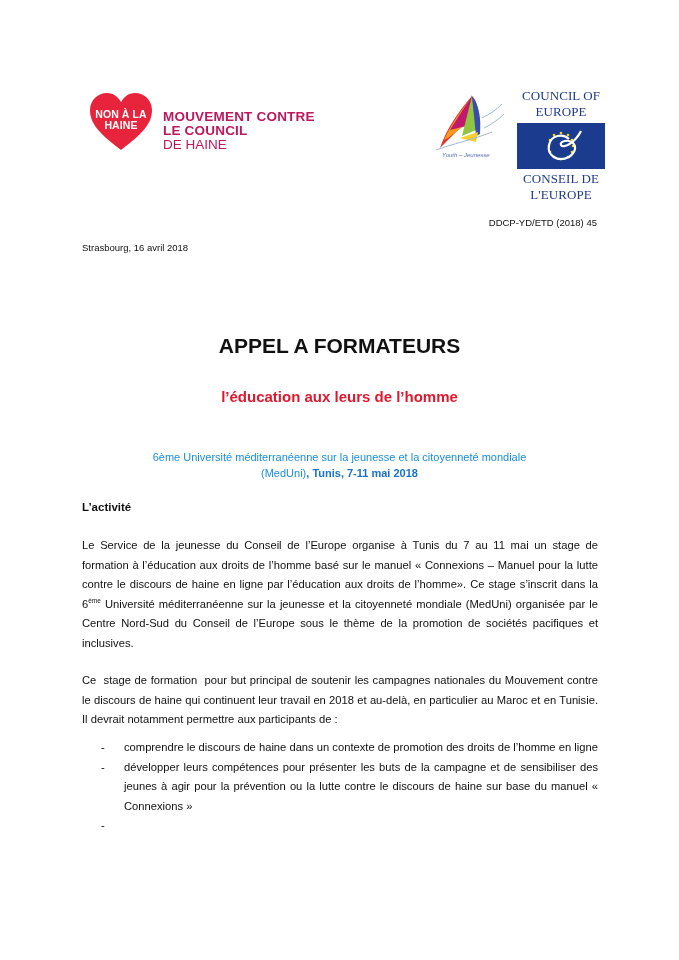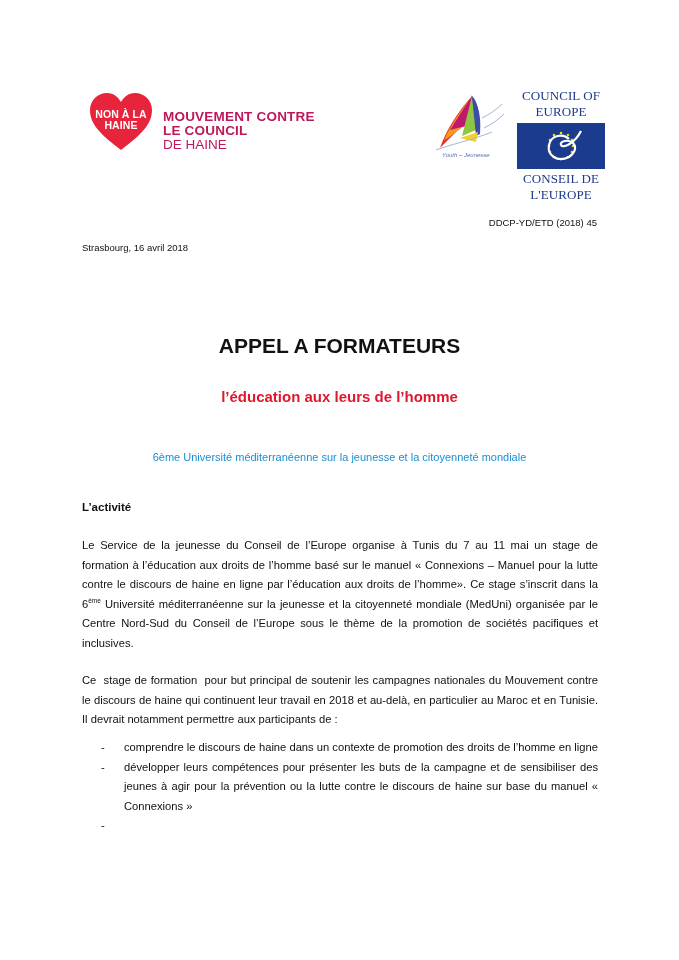--- a/index.html
+++ b/index.html
@@ -112,20 +112,21 @@
 <div class="abs meta meta-right">DDCP-YD/ETD (2018) 45</div>
 
 <div class="abs title">APPEL A FORMATEURS</div>
 
 <div class="abs subtitle">
   <div>l’éducation aux leurs de l’homme</div>
 </div>
 
 <div class="abs event">
   <div>6ème Université méditerranéenne sur la jeunesse et la citoyenneté mondiale</div>
+  <div><span>(MedUni)</span><b>, Tunis, 7-11 mai 2018</b></div>
 </div>
 
 <div class="abs section-h">L’activité</div>
 
 <div class="abs para para1"><span>Le Service de la jeunesse du Conseil de l’Europe organise à Tunis du 7 au 11 mai un stage de formation à l’éducation aux droits de l’homme basé sur le manuel « Connexions – Manuel pour la lutte contre le discours de haine en ligne par l’éducation aux droits de l’homme». Ce stage s’inscrit dans la 6</span><sup>ème</sup><span> Université méditerranéenne sur la jeunesse et la citoyenneté mondiale (MedUni) organisée par le Centre Nord-Sud du Conseil de l’Europe sous le thème de la promotion de sociétés pacifiques et inclusives.</span></div>
 
 <div class="abs para para2" style="white-space: pre-wrap;">Ce  stage de formation  pour but principal de soutenir les campagnes nationales du Mouvement contre le discours de haine qui continuent leur travail en 2018 et au-delà, en particulier au Maroc et en Tunisie. Il devrait notamment permettre aux participants de :</div>
 
 <ul class="abs list">
   <li><span class="dash">-</span><span>comprendre le discours de haine dans un contexte de promotion des droits de l’homme en ligne</span></li>

